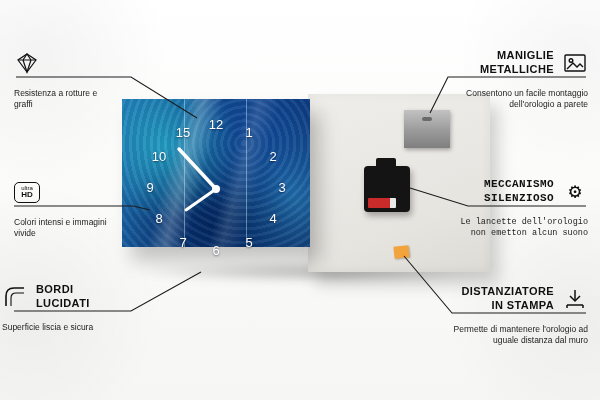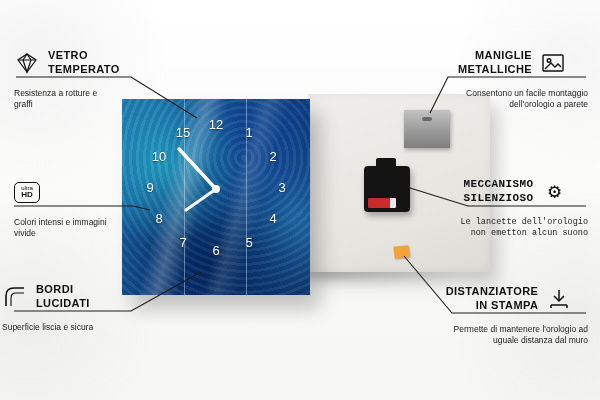--- a/index.html
+++ b/index.html
@@ -14,21 +14,21 @@
       linear-gradient(180deg,#ffffff 0%,#f6f6f4 100%);
   }
   
   .product-shadow{
     position:absolute;left:135px;top:262px;width:350px;height:20px;
     background:radial-gradient(ellipse at center, rgba(0,0,0,0.28), transparent 70%);
     filter:blur(5px);z-index:1;
   }
   
   .clock-front{
-    position:absolute;left:122px;top:99px;width:188px;height:196px;z-index:3;
+    position:absolute;left:122px;top:99px;width:188px;height:148px;z-index:3;
     background-image:
       repeating-radial-gradient(circle at 65% 30%, rgba(255,255,255,0.06) 0 3px, rgba(0,20,60,0.08) 3px 7px),
       radial-gradient(circle at 22% 32%, rgba(40,190,210,0.65), transparent 42%),
       radial-gradient(circle at 72% 18%, rgba(15,70,150,0.85), transparent 48%),
       radial-gradient(circle at 48% 85%, rgba(0,35,90,0.9), transparent 55%),
       radial-gradient(circle at 88% 62%, rgba(40,130,190,0.8), transparent 45%),
       linear-gradient(118deg,#2079b5 0%,#0e3f82 55%,#0a2a60 100%);
     box-shadow:10px 14px 18px rgba(0,0,0,0.22);
   }
   .clock-front::before{ 
@@ -80,21 +80,21 @@
   .foam-pad{
     position:absolute;left:86px;top:152px;width:15px;height:12px;
     background:#f2a33c;transform:rotate(-6deg);box-shadow:1px 1px 2px rgba(0,0,0,0.25);
   }
   
   .connectors{position:absolute;inset:0;z-index:5;pointer-events:none;}
   .connectors path{stroke:#1c1c1c;stroke-width:1.1;fill:none;}
   
   .callout{position:absolute;z-index:6;}
   .callout .row{display:flex;align-items:center;gap:8px;height:30px;}
-  .callout.right .row{justify-content:center;}
+  .callout.right .row{justify-content:flex-end;}
   .callout .title{font-size:11px;font-weight:bold;line-height:1.25;letter-spacing:0.4px;color:#101010;}
   .callout.right .title{text-align:right;}
   .callout .subtitle{font-size:8.5px;line-height:1.35;color:#222;margin-top:10px;}
   .callout.right .subtitle{text-align:right;}
   .icon-box{width:26px;height:26px;display:flex;align-items:center;justify-content:center;flex-shrink:0;}
   .icon-box svg{stroke:#111;fill:none;}
   .uhd{
     width:26px;height:19px;border:1.5px solid #111;border-radius:5px;
     display:flex;flex-direction:column;align-items:center;justify-content:center;line-height:1;
   }
@@ -156,24 +156,20 @@
   </svg>
 
   <div class="callout co-1">
     <div class="row">
       <span class="icon-box">
         <svg width="22" height="22" viewBox="0 0 22 22" stroke-width="1.2">
           <path d="M11 2 L20 8 L11 20 L2 8 Z"></path>
           <path d="M2 8 H20 M7 8 L11 20 L15 8 L11 2 L7 8"></path>
         </svg>
       </span>
-      <span class="title">
-        <span>VETRO</span><br>
-        <span>TEMPERATO</span>
-      </span>
     </div>
     <div class="subtitle">Resistenza a rotture e graffi</div>
   </div>
 
   <div class="callout co-2">
     <div class="row">
       <span class="icon-box">
         <span class="uhd">
           <span class="t1">ultra</span>
           <span class="t2">HD</span>

